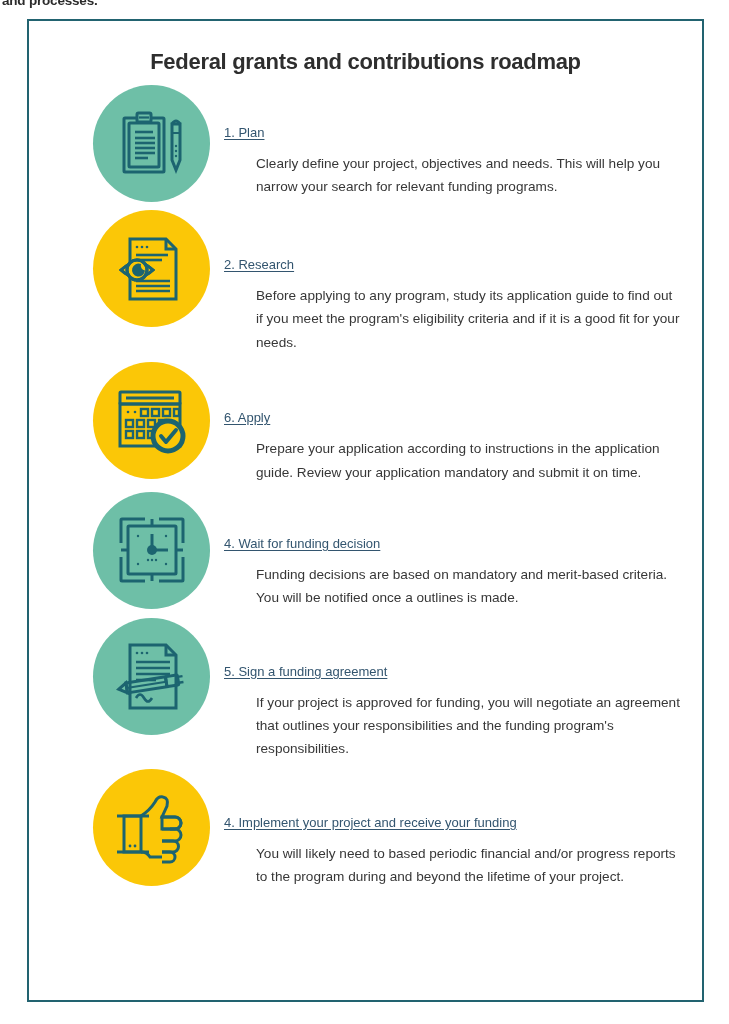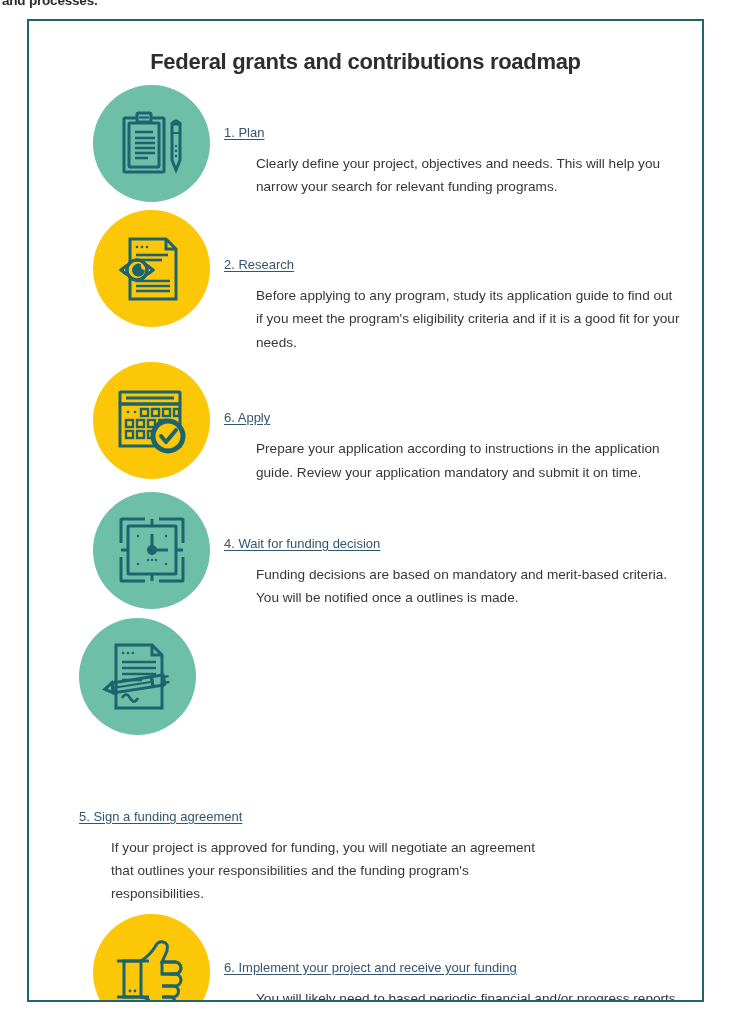--- a/index.html
+++ b/index.html
@@ -105,21 +105,21 @@
   .step-1 .step-body { padding-top: 40px; }
   .step-2 .step-body { padding-top: 47px; }
   .step-3 .step-body { padding-top: 48px; }
   .step-4 .step-body { padding-top: 44px; }
   .step-5 .step-body { padding-top: 46px; }
   .step-6 .step-body { padding-top: 46px; }
 
   .step-2 { margin-top: 4px; }
   .step-3 { margin-top: 2px; }
   .step-4 { margin-top: 2px; }
-  .step-5 { margin-top: 0px; flex-direction: column; }
+  .step-5 { margin-top: 0px; }
   .step-6 { margin-top: 0px; }
 </style>
 </head>
 <body>
 
 <div class="top-fragment">and processes.</div>
 
 <div class="roadmap-box">
 
   <div class="roadmap-title">Federal grants and contributions roadmap</div>
@@ -303,19 +303,19 @@
               <path d="M47 39 h13 a6 6 0 0 1 0 12 h-13"></path>
               <path d="M47 51 h11 a5.5 5.5 0 0 1 0 11 h-11"></path>
               <path d="M47 62 h8 a5 5 0 0 1 0 10 h-8"></path>
               <path d="M26 62 q6 0 9 5 h12" stroke-width="3"></path>
               <path d="M47 27 h13 a6 6 0 0 1 0 12 h-13 z"></path>
             </svg>
           </span>
         </div>
       </div>
       <div class="step-body">
-        <a class="step-link" href="#">6. Implement your project and receive your funding</a>
+        <a class="step-link" href="#">4. Implement your project and receive your funding</a>
         <div class="step-desc">You will likely need to based periodic financial and/or progress reports to the program during and beyond the lifetime of your project.</div>
       </div>
     </div>
 
   </div>
 </div>
 
 </body></html>

